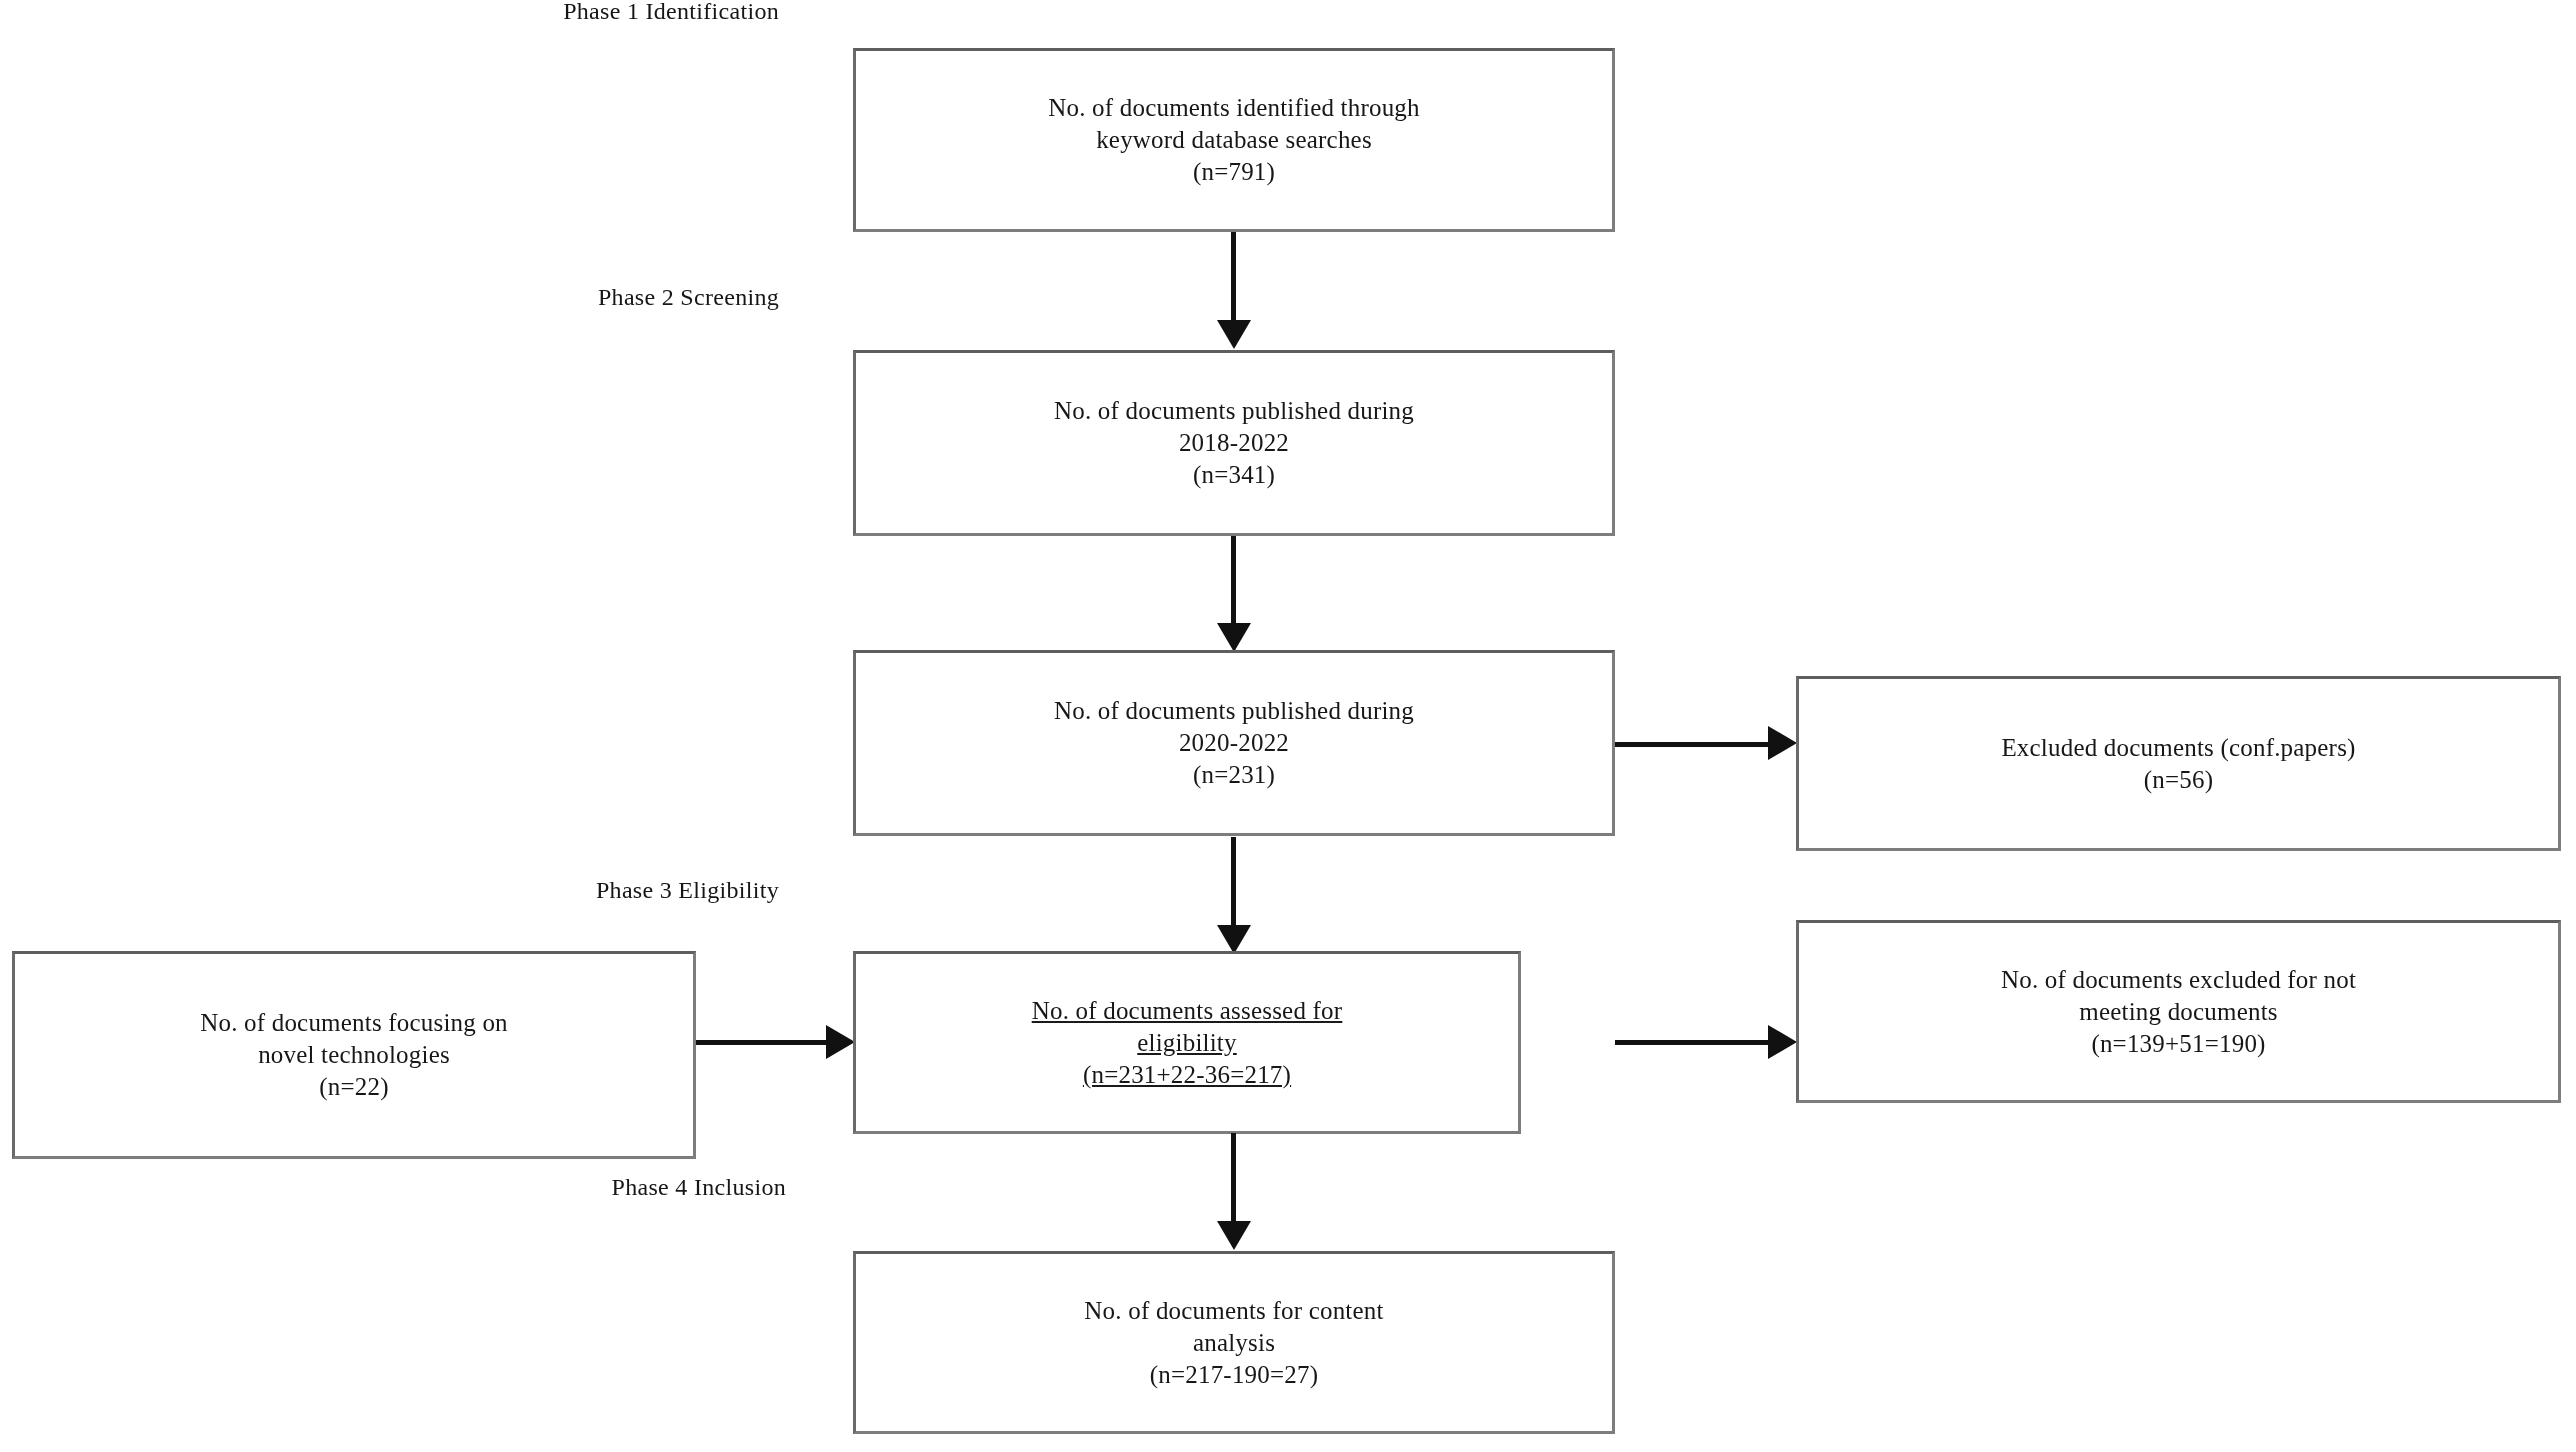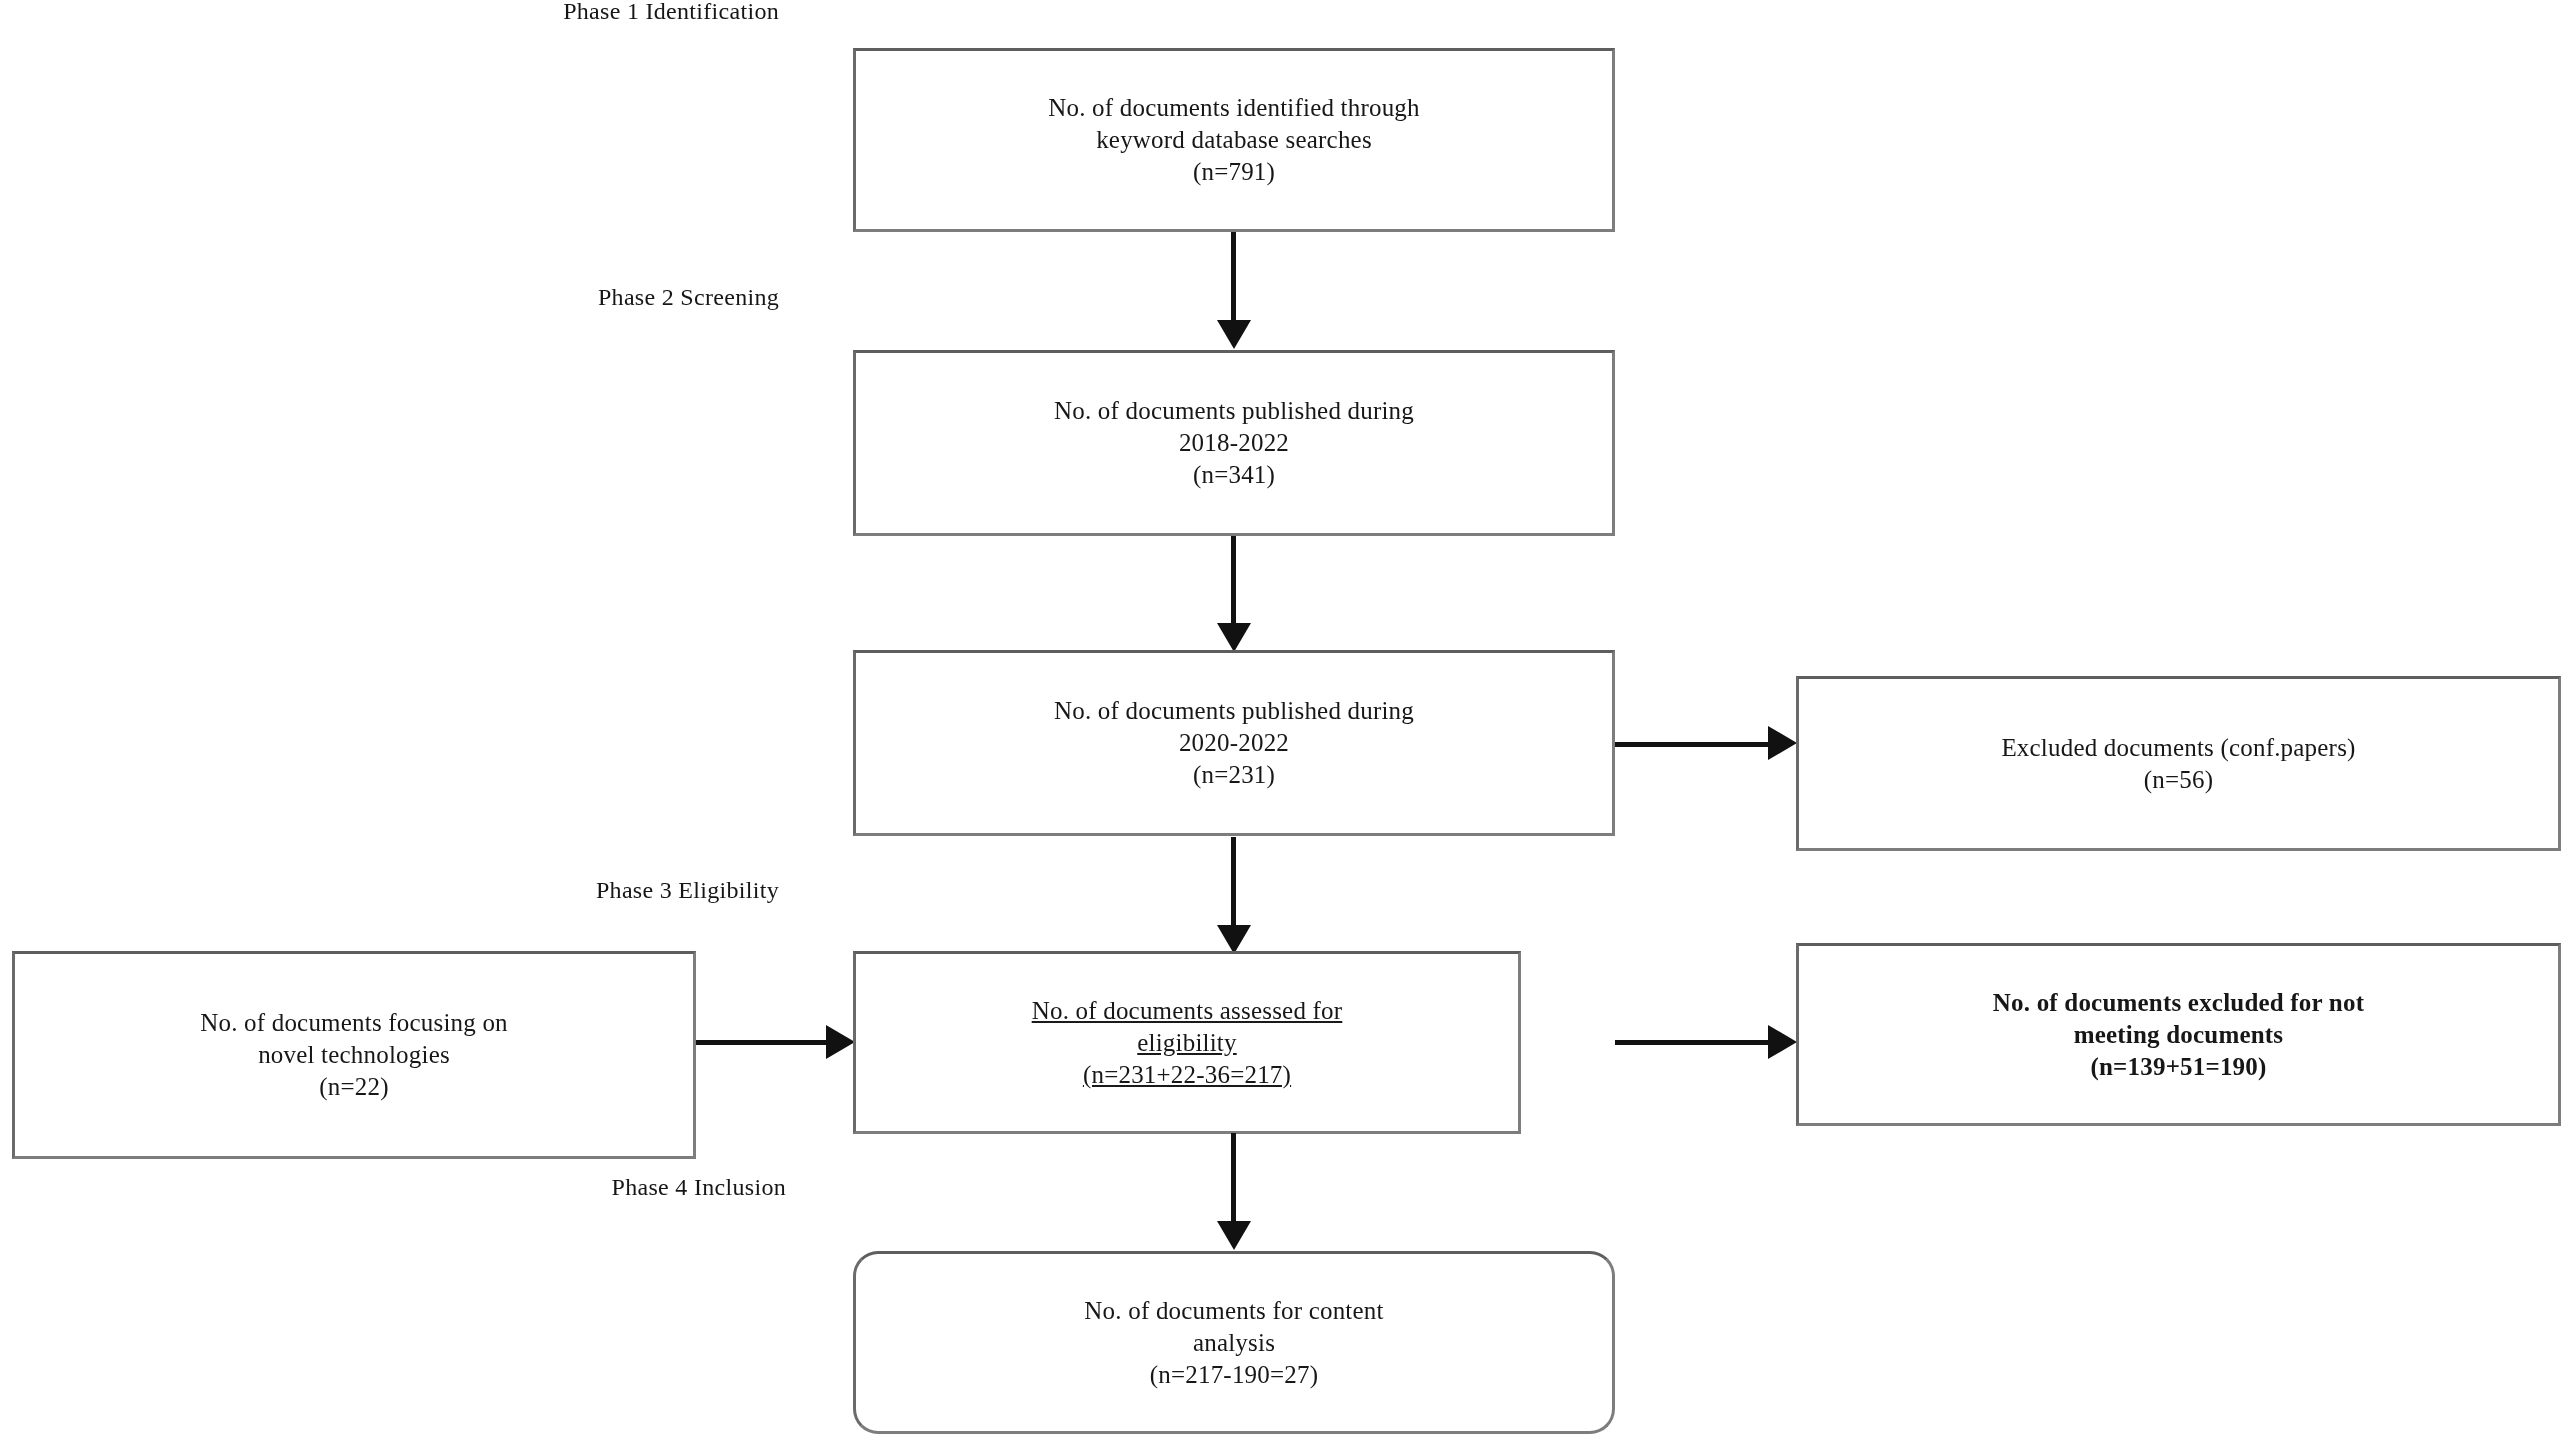--- a/index.html
+++ b/index.html
@@ -140,29 +140,29 @@
 
   <div class="box" style="left:853px; top:951px; width:668px; height:183px;text-decoration:underline;">
     <div class="line">No. of documents assessed for</div>
     <div class="line">eligibility</div>
     <div class="line">(n=231+22-36=217)</div>
   </div>
 
   <div class="h-line" style="left:1615px; top:1040px; width:156px;"></div>
   <div class="arrow-right" style="left:1768px; top:1025px;"></div>
 
-  <div class="box" style="left:1796px; top:943px; width:765px; height:183px;font-weight:bold;">
+  <div class="box" style="left:1796px; top:920px; width:765px; height:183px;">
     <div class="line">No. of documents excluded for not</div>
     <div class="line">meeting documents</div>
     <div class="line">(n=139+51=190)</div>
   </div>
 
   <div class="v-line" style="left:1231px; top:1133px; height:91px;"></div>
   <div class="arrow-down" style="left:1217px; top:1221px;"></div>
 
-  <div class="box" style="left:853px; top:1251px; width:762px; height:183px;border-radius:25px;">
+  <div class="box" style="left:853px; top:1251px; width:762px; height:183px;">
     <div class="line">No. of documents for content</div>
     <div class="line">analysis</div>
     <div class="line">(n=217-190=27)</div>
   </div>
 
 </div>
 
 
 </body></html>

